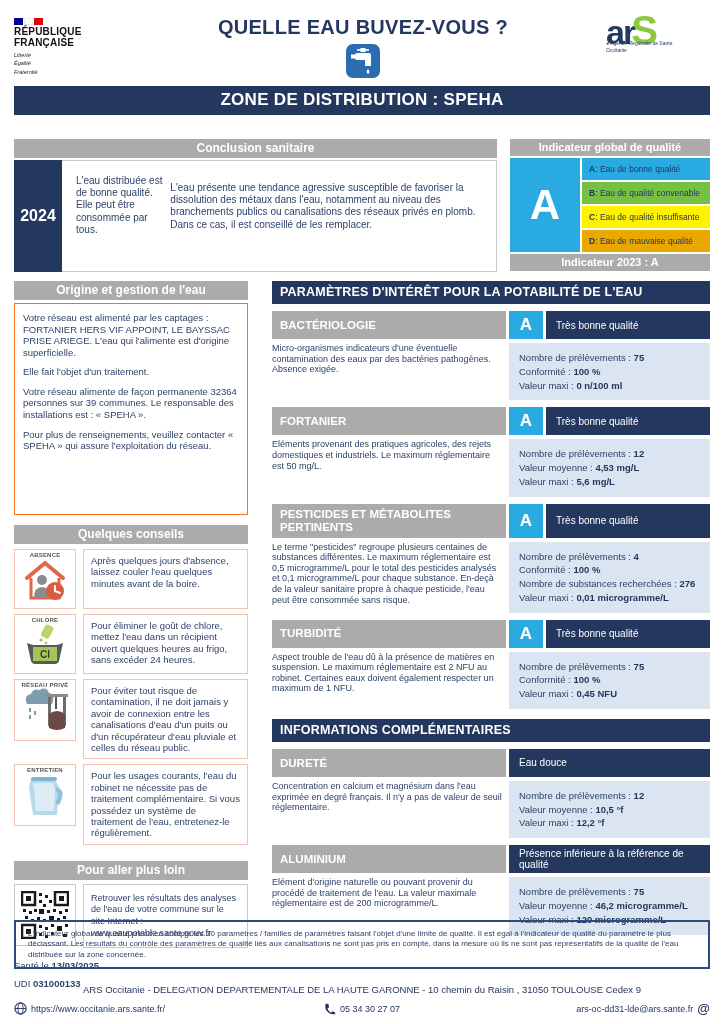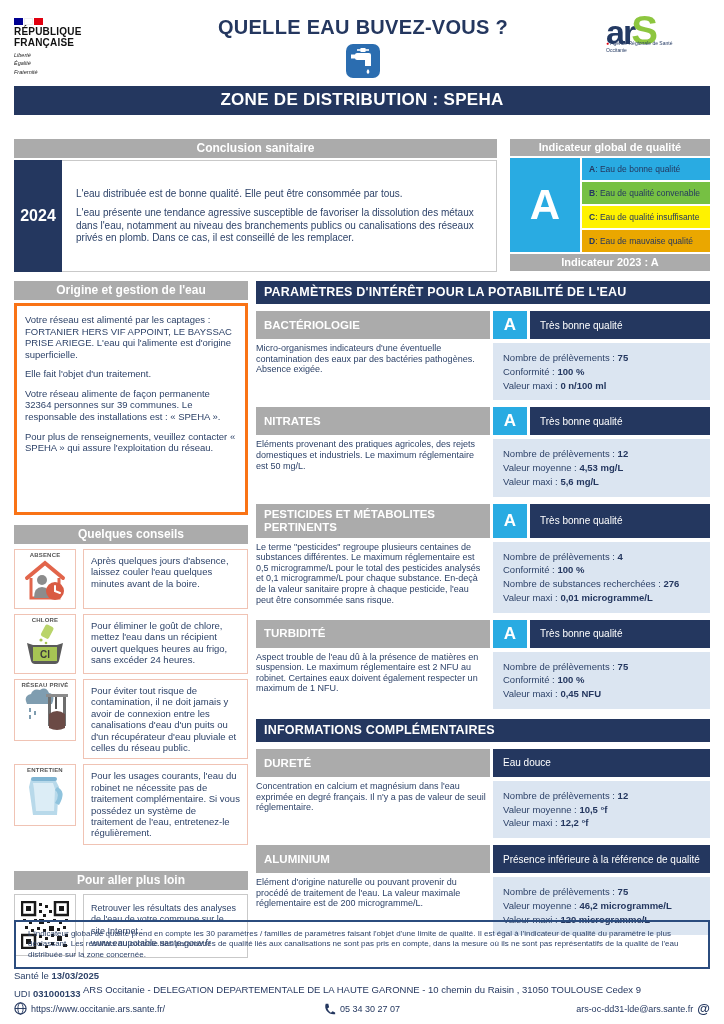--- a/index.html
+++ b/index.html
@@ -32,50 +32,50 @@
   .gray-hd { background:#ababab; color:#fff; font-weight:700; text-align:center;
     font-size:12px; padding:2px 0 3px; }
 
   
   .row1 { display:flex; gap:13px; margin-top:24px; }
   .concl { flex:1; }
   .concl-body { display:flex; margin-top:2px; height:112px; }
   .year { background:#24375f; color:#fff; font-weight:700; font-size:16px; width:48px;
     display:flex; align-items:center; justify-content:center; }
   .concl-text { flex:1; border:1px solid #c9c9c9; border-left:none; padding:14px 14px;
-    font-size:10px; line-height:1.22; display:flex; flex-direction:column; justify-content:center; }
+    font-size:10px; line-height:1.22; display:flex; justify-content:center; }
   .concl-text p + p { margin-top:7px; }
   .indic { width:200px; }
   .indic-body { display:flex; margin-top:2px; height:94px; gap:2px; }
   .indic-grade { width:70px; background:#29abe2; color:#fff; font-size:42px; font-weight:700;
     display:flex; align-items:center; justify-content:center; }
   .legend { flex:1; display:flex; flex-direction:column; gap:2px; }
   .legend-row { flex:1; display:flex; align-items:center; padding-left:7px;
     font-size:8.5px; color:#24375f; }
   .legend-row b { font-weight:700; }
   .legend-row .ll::before { content:" : "; }
   .indic-foot { margin-top:2px; background:#ababab; color:#fff; font-weight:700;
     text-align:center; font-size:11px; padding:2px 0 3px; }
 
   
-  .cols { display:flex; gap:8px; margin-top:9px; }
+  .cols { display:flex; gap:24px; margin-top:9px; }
   .lcol { width:234px; }
   .rcol { flex:1; }
 
   
-  .box { border:3px solid #f97316; padding:8px 8px; font-size:9.5px; line-height:1.22; }
+  .box { border:1px solid #f97316; padding:8px 8px; font-size:9.5px; line-height:1.22; }
   .origin-box { height:212px; margin-top:3px; }
   .origin-box p + p { margin-top:8px; }
   .conseils { margin-top:10px; }
   .conseil { display:flex; gap:7px; margin-top:5px; }
   .conseil-icon { width:62px; min-width:62px; border:1px solid #f0c3b4; padding:2px;
     text-align:center; align-self:flex-start; }
   .conseil-icon .ctitle { font-size:6px; font-weight:700; color:#555; letter-spacing:.2px; }
   .conseil-text { flex:1; border:1px solid #f0c3b4; padding:5px 7px; font-size:9.5px; line-height:1.2; }
-  .further { margin-top:26px; }
+  .further { margin-top:16px; }
   .further-row { display:flex; gap:7px; margin-top:4px; }
   .qr-box { width:62px; min-width:62px; height:62px; border:1px solid #c9c9c9;
     display:flex; align-items:center; justify-content:center; }
   .further-text { flex:1; border:1px solid #c9c9c9; padding:8px 7px; font-size:9px; line-height:1.3; }
   .edited { margin-top:12px; font-size:9.5px; }
   .edited div + div { margin-top:7px; }
   .edited b { font-weight:700; }
 
   
   .navy-hd { background:#24375f; color:#fff; font-weight:700; font-size:12.5px;
@@ -337,21 +337,21 @@
           <div class="stats">
             <div class="stat"><span>Nombre de prélèvements : </span><b>75</b></div>
             <div class="stat"><span>Conformité : </span><b>100 %</b></div>
             <div class="stat"><span>Valeur maxi : </span><b>0 n/100 ml</b></div>
           </div>
         </div>
       </div>
 
       <div class="param">
         <div class="param-bar">
-          <div class="param-title">NITRATES</div>
+          <div class="param-title">FORTANIER</div>
           <div class="badge">A</div>
           <div class="qbar">Très bonne qualité</div>
         </div>
         <div class="param-body">
           <div class="pdesc">Eléments provenant des pratiques agricoles, des rejets domestiques et industriels. Le maximum réglementaire est 50 mg/L.</div>
           <div class="stats">
             <div class="stat"><span>Nombre de prélèvements : </span><b>12</b></div>
             <div class="stat"><span>Valeur moyenne : </span><b>4,53 mg/L</b></div>
             <div class="stat"><span>Valeur maxi : </span><b>5,6 mg/L</b></div>
           </div>

